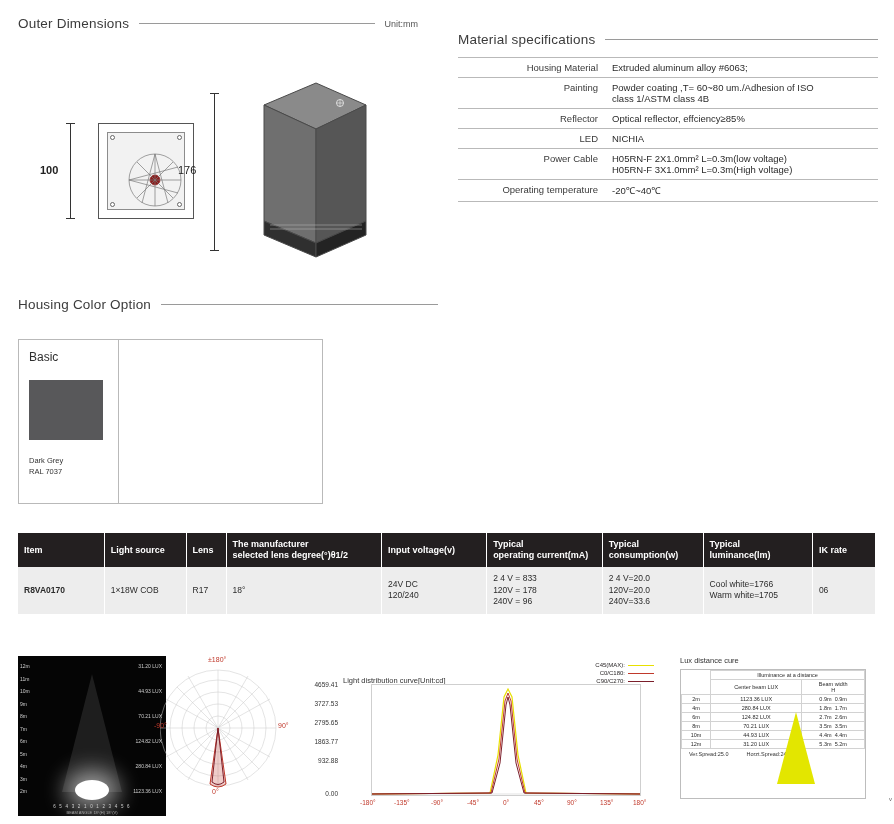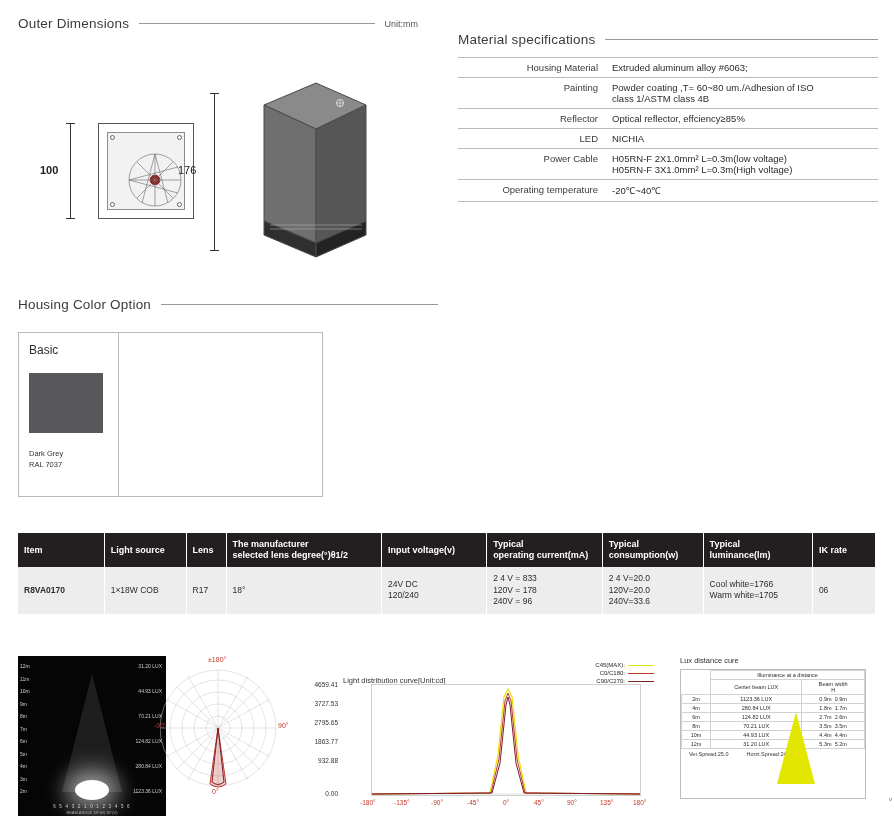--- a/index.html
+++ b/index.html
@@ -51,21 +51,21 @@
   
   #material { position:absolute; left:458px; top:8px; width:420px;margin-top:24px; }
   table.spec { width:100%; border-collapse:collapse; margin-top:10px; font-size:9.5px; }
   table.spec td { border-top:1px solid #b9b9b9; padding:4px 4px; vertical-align:top; color:#2b2b2b; }
   table.spec tr:last-child td { border-bottom:1px solid #b9b9b9; }
   table.spec td.k { width:150px; text-align:right; padding-right:10px; color:#3a3a3a; }
   .sub { display:block; }
 
   
   #housing { position:absolute; left:18px; top:297px; width:420px; }
-  .color-box { margin-top:20px; border:1px solid #b9b9b9; width:305px; height:165px; display:flex; }
+  .color-box { margin-top:27px; border:1px solid #b9b9b9; width:305px; height:165px; display:flex; }
   .col-basic { width:100px; border-right:1px solid #b9b9b9; padding:10px; position:relative; }
   .col-sec { flex:1; padding:10px; position:relative; }
   .col-h { font-size:12px; color:#2f2f2f; }
   .swatch { position:absolute; width:74px; height:60px; top:40px; }
   .sw-lab { position:absolute; font-size:7.5px; line-height:11px; color:#333; top:115px; }
 
   
   #paramtable { position:absolute; left:18px; top:533px; width:858px; }
   table.pt { border-collapse:collapse; width:100%; table-layout:fixed; }
   table.pt th {

